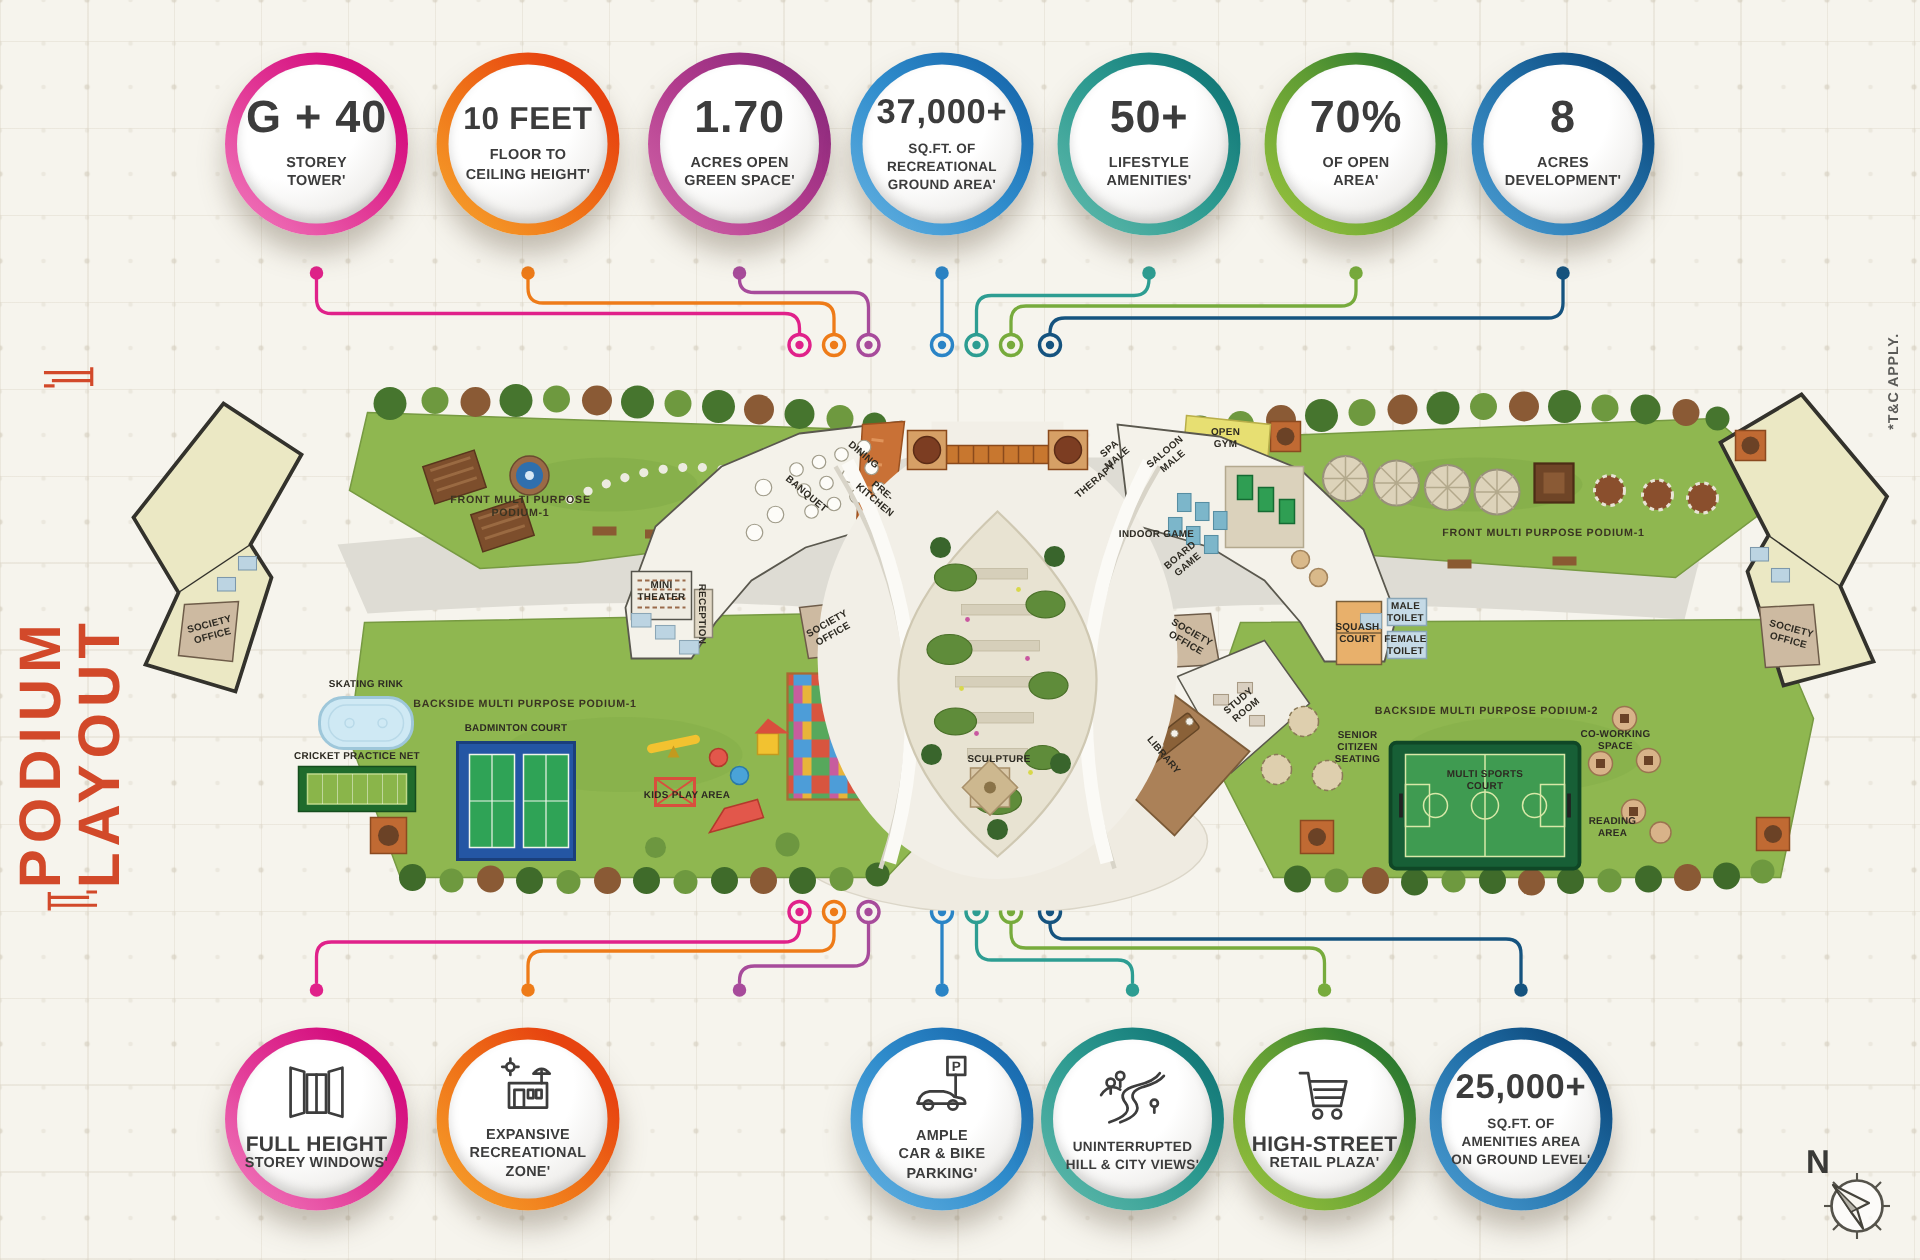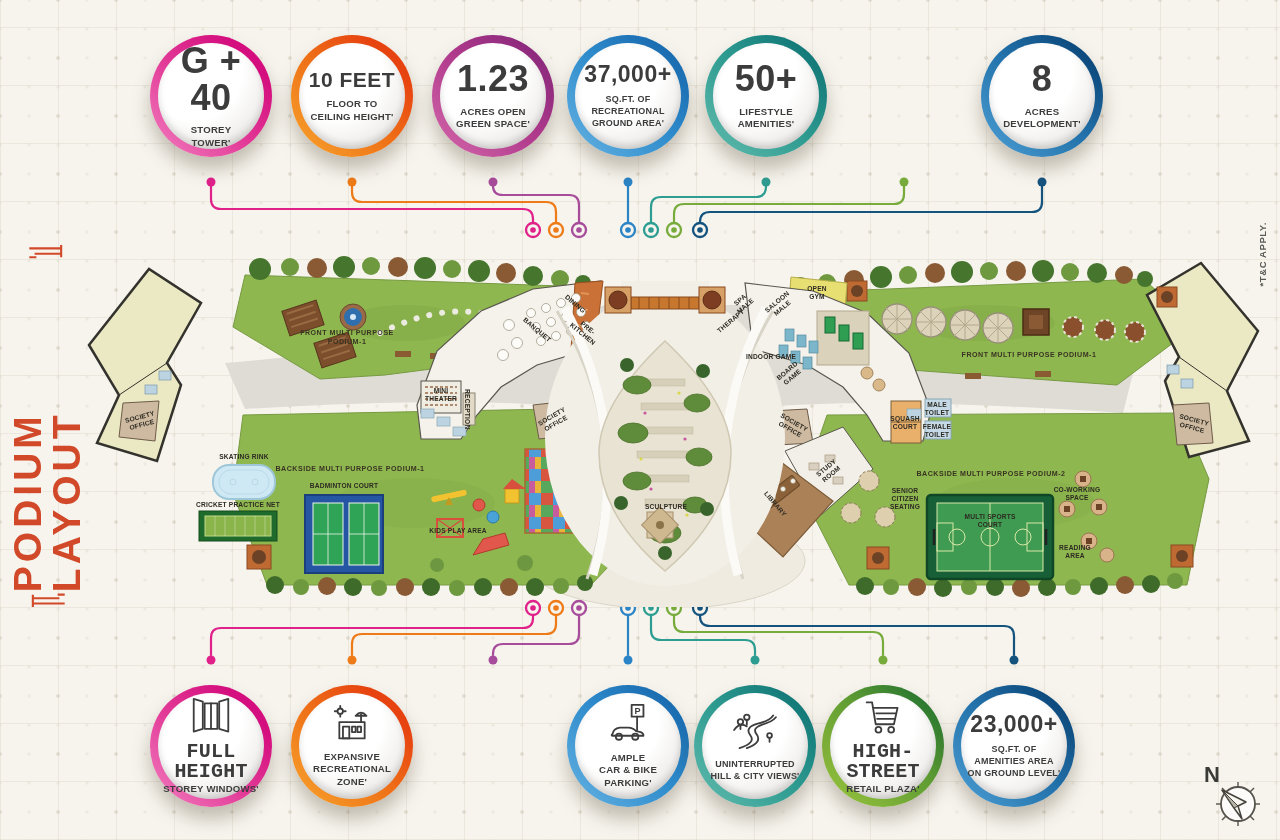--- a/index.html
+++ b/index.html
@@ -28,23 +28,23 @@
     display:flex;flex-direction:column;align-items:center;justify-content:center;text-align:center;}
   .ring-pink  {background:linear-gradient(45deg,#f27fc0,#e23a97 45%,#d40e7e 80%);}
   .ring-orange{background:linear-gradient(45deg,#f7a62e,#ef7318 45%,#e74310 80%);}
   .ring-purple{background:linear-gradient(45deg,#d468ab,#b03a8c 50%,#8d2a7d 85%);}
   .ring-blue  {background:linear-gradient(45deg,#66b3e2,#2f8ccc 50%,#1a6cb0 85%);}
   .ring-teal  {background:linear-gradient(45deg,#63bcae,#2d9a90 50%,#147a79 85%);}
   .ring-green {background:linear-gradient(45deg,#9cc63e,#5f9c33 55%,#2d7a30 85%);}
   .ring-navy  {background:linear-gradient(45deg,#4d9fd4,#2372ab 50%,#0d4a7d 85%);}
   .b-value{font-size:21px;font-weight:bold;color:#3c3c3c;letter-spacing:.5px;line-height:1.02;}
   .b-value.v-sm{font-size:23px;}
-  .b-value.v-lg{font-size:36px;}
+  .b-value.v-lg{font-size:30px;}
   .b-label{font-size:9.6px;font-weight:bold;color:#3c3c3c;white-space:pre-line;line-height:1.3;margin-top:8px;letter-spacing:.2px;}
-  .b-title{font-size:20px;font-weight:bold;color:#3c3c3c;margin-top:3px;letter-spacing:.2px;line-height:1;font-family:Liberation Mono, monospace;}
+  .b-title{font-size:14px;font-weight:bold;color:#3c3c3c;margin-top:3px;letter-spacing:.2px;line-height:1;}
   .b-icon{height:42px;display:flex;align-items:center;justify-content:center;margin-bottom:1px;}
   .b-icon svg{stroke:#3d3d3d;fill:none;stroke-width:2;stroke-linecap:round;stroke-linejoin:round;}
 
   
   .overlay{position:absolute;left:0;top:0;width:1280px;height:840px;pointer-events:none;}
   .cg path{stroke:currentColor;fill:none;stroke-width:2.2px;stroke-linecap:round;}
   .cg .dot{fill:currentColor;}
   .cg .ro{fill:#f6f4ed;stroke:currentColor;stroke-width:2.3px;}
   .cg .ri{fill:currentColor;}
   .col-pink{color:#e0218a}.col-orange{color:#ee7b18}.col-purple{color:#a74b9b}
@@ -180,21 +180,21 @@
         <div class="disc">
       <div class="b-value">10 FEET</div>
       <div class="b-label">FLOOR TO
 CEILING HEIGHT'</div>
     </div>
       </div>
   </div>
   <div class="badge" style="left:432px;top:35px">
     <div class="ring ring-purple">
         <div class="disc">
-      <div class="b-value v-lg">1.23</div>
+      <div class="b-value v-lg">1.70</div>
       <div class="b-label">ACRES OPEN
 GREEN SPACE'</div>
     </div>
       </div>
   </div>
   <div class="badge" style="left:567px;top:35px">
     <div class="ring ring-blue">
         <div class="disc">
       <div class="b-value v-sm">37,000+</div>
       <div class="b-label" style="font-size:9px">SQ.FT. OF
@@ -202,20 +202,29 @@
 GROUND AREA'</div>
     </div>
       </div>
   </div>
   <div class="badge" style="left:705px;top:35px">
     <div class="ring ring-teal">
         <div class="disc">
       <div class="b-value v-lg">50+</div>
       <div class="b-label">LIFESTYLE
 AMENITIES'</div>
+    </div>
+      </div>
+  </div>
+  <div class="badge" style="left:843px;top:35px">
+    <div class="ring ring-green">
+        <div class="disc">
+      <div class="b-value v-lg">70%</div>
+      <div class="b-label">OF OPEN
+AREA'</div>
     </div>
       </div>
   </div>
   <div class="badge" style="left:981px;top:35px">
     <div class="ring ring-navy">
         <div class="disc">
       <div class="b-value v-lg">8</div>
       <div class="b-label">ACRES
 DEVELOPMENT'</div>
     </div>
@@ -312,21 +321,21 @@
         </svg>
       </div>
       <div class="b-label" style="font-size:9px">UNINTERRUPTED
 HILL &amp; CITY VIEWS'</div>
     </div>
       </div>
   </div>
   <div class="badge" style="left:953px;top:685px">
     <div class="ring ring-navy">
         <div class="disc">
-      <div class="b-value v-sm">23,000+</div>
+      <div class="b-value v-sm">25,000+</div>
       <div class="b-label" style="font-size:9px">SQ.FT. OF
 AMENITIES AREA
 ON GROUND LEVEL'</div>
     </div>
       </div>
   </div>
 
   <div class="map">
     <svg width="1177" height="354" viewBox="0 0 1177 354">
       <defs>

